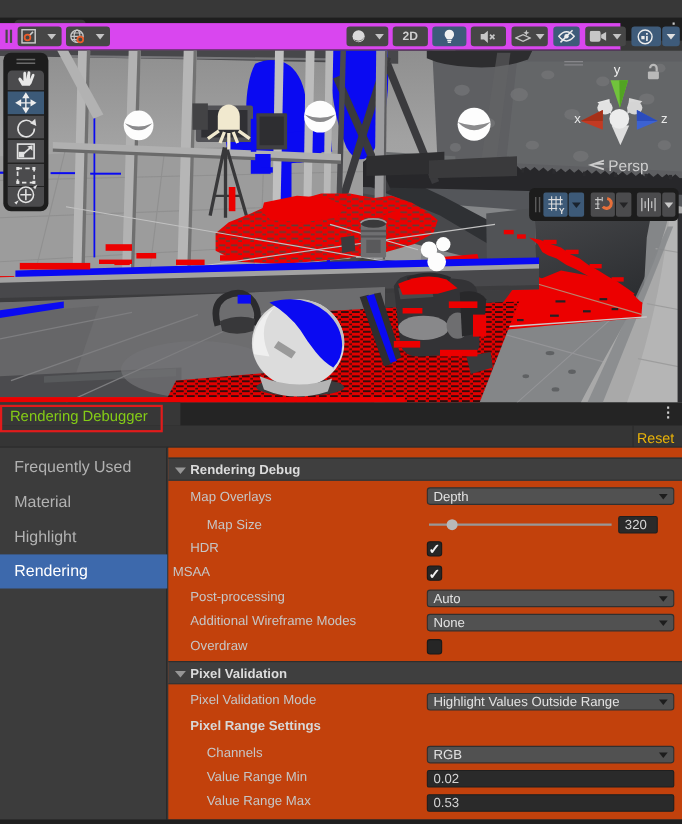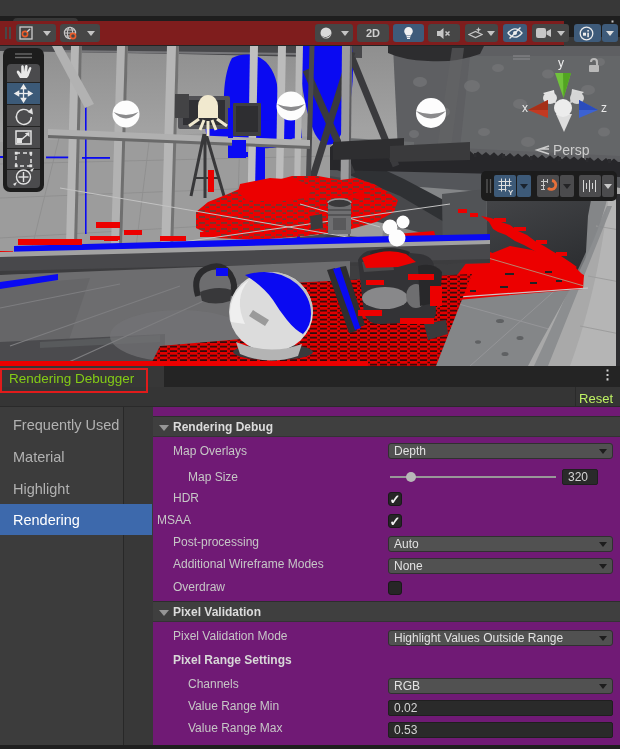--- a/index.html
+++ b/index.html
@@ -5,38 +5,38 @@
   html,body{margin:0;padding:0;background:#1e1e1e;}
   *{box-sizing:border-box;font-family:"Liberation Sans",sans-serif;}
   #app{position:relative;width:620px;height:749px;overflow:hidden;background:#383838;}
   .abs{position:absolute;}
   
   #tabbar{left:0;top:16px;width:620px;height:21px;background:#1e1e1e;}
   #scenetab{left:13px;top:2px;width:65px;height:19px;background:#383838;border-radius:4px 4px 0 0;color:#d8d8d8;font-size:12px;}
   .tabtxt{position:absolute;top:3px;}
   #gametab{left:85px;top:2px;width:60px;height:19px;color:#b0b0b0;font-size:12px;}
   
-  #toolbar{left:0;top:21px;width:564px;height:25px;background:#7f1d1d;border-bottom:1px solid #232323;}
+  #toolbar{left:0;top:21px;width:564px;height:25px;background:#d946ef;border-bottom:1px solid #232323;}
   .tbtn{position:absolute;top:3px;height:18px;background:#464646;border-radius:3px;}
   .tbtn.blue{background:#3e5b7a;}
   .ddarrow{position:absolute;width:0;height:0;border-left:4px solid transparent;border-right:4px solid transparent;border-top:5px solid #c4c4c4;}
   
   #scene{left:0;top:46px;width:620px;height:320px;}
   
   #dbgbar{left:0;top:366px;width:620px;height:21px;background:#242424;}
   #dbgtab{left:0;top:0;width:164px;height:21px;background:#373737;color:#84cc16;font-size:13.5px;text-align:center;}
   #redbox{left:0px;top:368px;width:148px;height:25px;border:2.5px solid #e11b1b;z-index:30;}
   #resetrow{left:0;top:387px;width:620px;height:20px;background:#353535;border-bottom:1px solid #2a2a2a;}
-  #resetbtn{position:absolute;right:7px;top:3.5px;color:#bef264;font-size:13px;}
+  #resetbtn{position:absolute;right:7px;top:3.5px;color:#eab308;font-size:13px;}
   #resetsep{position:absolute;left:575px;top:0;width:1px;height:20px;background:#2a2a2a;}
   
-  #sidebar{left:0;top:407px;width:124px;height:338px;background:#3c3c3c;border-right:1px solid #282828;}
+  #sidebar{left:0;top:407px;width:152px;height:338px;background:#3c3c3c;border-right:1px solid #282828;}
   .sitem{position:absolute;left:13px;height:32px;line-height:32px;font-size:14.5px;color:#b2b2b2;}
   #selrow{position:absolute;left:0;top:97px;width:152px;height:31px;background:#3d69ac;}
-  #content{left:153px;top:407px;width:467px;height:338px;background:#701a75;}
+  #content{left:153px;top:407px;width:467px;height:338px;background:#c2410c;}
   #botedge{left:0;top:745px;width:620px;height:4px;background:#1f1f1f;}
   .hdr{position:absolute;left:0;width:467px;height:21px;background:#3f3f3f;border-top:1px solid #2d2d2d;border-bottom:1px solid #333;}
   .hdr .htxt{position:absolute;left:20px;top:3px;font-size:12px;font-weight:bold;color:#dcdcdc;}
   .hdr .tri{position:absolute;left:6px;top:8px;width:0;height:0;border-left:5px solid transparent;border-right:5px solid transparent;border-top:6px solid #969696;}
   .lbl{position:absolute;font-size:12px;color:#c6c6c6;}
   .lbl.b{font-weight:bold;color:#d8d8d8;}
   .dd{position:absolute;left:235px;width:225px;height:16px;background:#515151;border-radius:3px;border:1px solid #303030;color:#e2e2e2;font-size:12px;line-height:14px;padding-left:5px;}
   .dd .da{position:absolute;right:5px;top:5px;width:0;height:0;border-left:4px solid transparent;border-right:4px solid transparent;border-top:5px solid #1d1d1d;}
   .cb{position:absolute;left:235px;width:14px;height:14px;background:#262626;border:1px solid #191919;border-radius:3px;color:#f2f2f2;font-size:13px;font-weight:bold;line-height:13px;text-align:center;}
   .inp{position:absolute;left:235px;width:225px;height:16px;background:#2a2a2a;border:1px solid #1f1f1f;border-radius:2px;color:#d4d4d4;font-size:12px;line-height:14px;padding-left:5px;}

